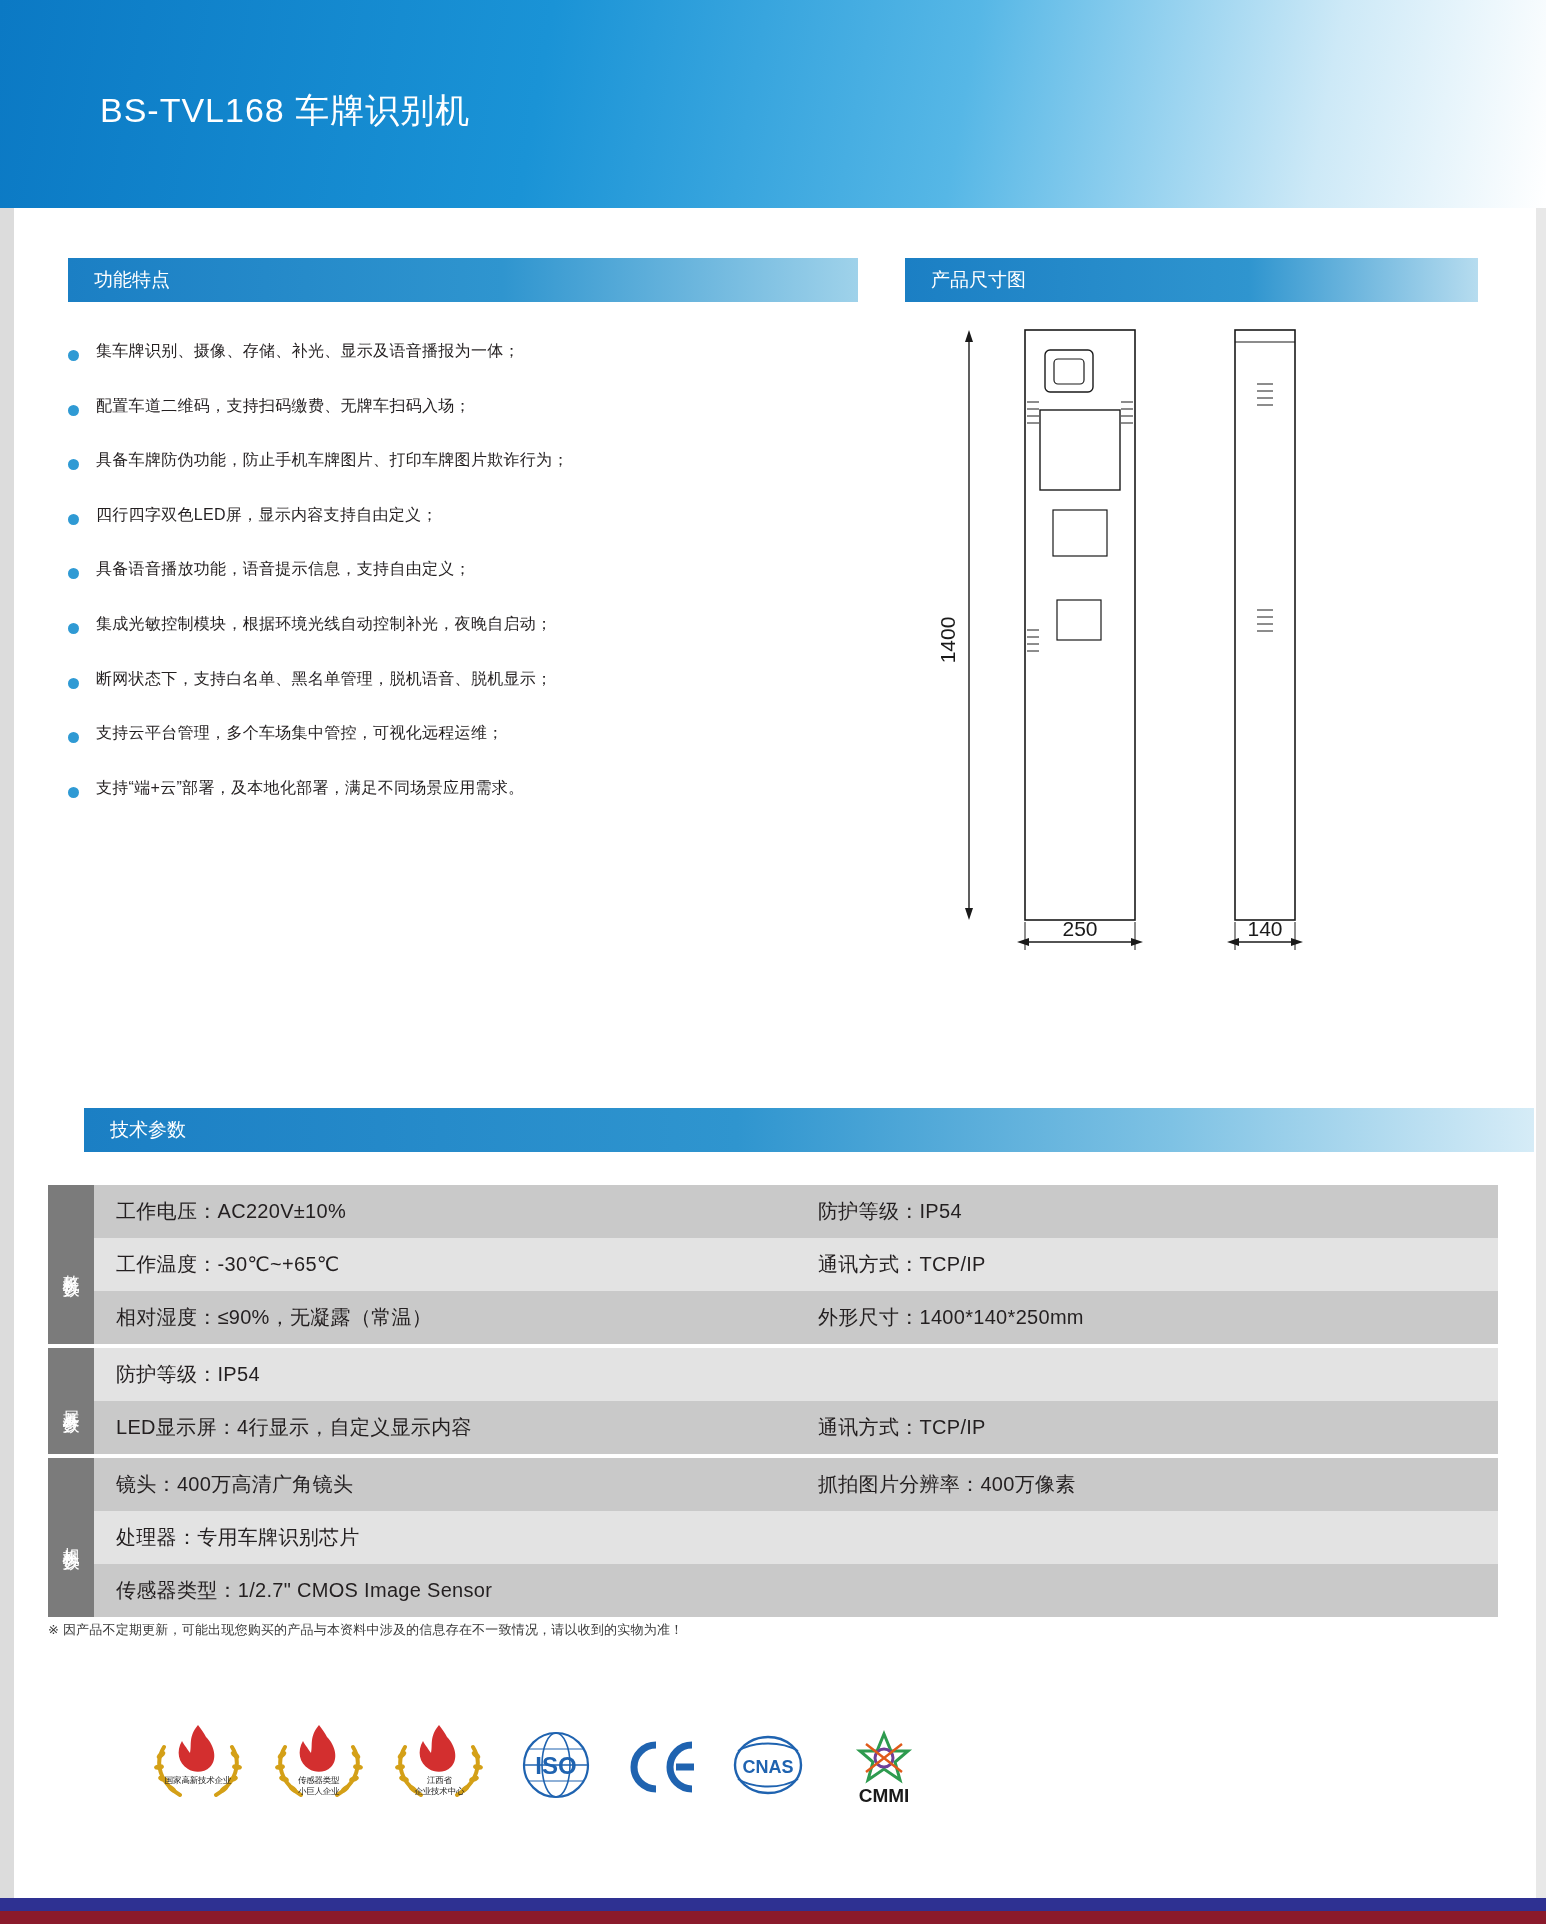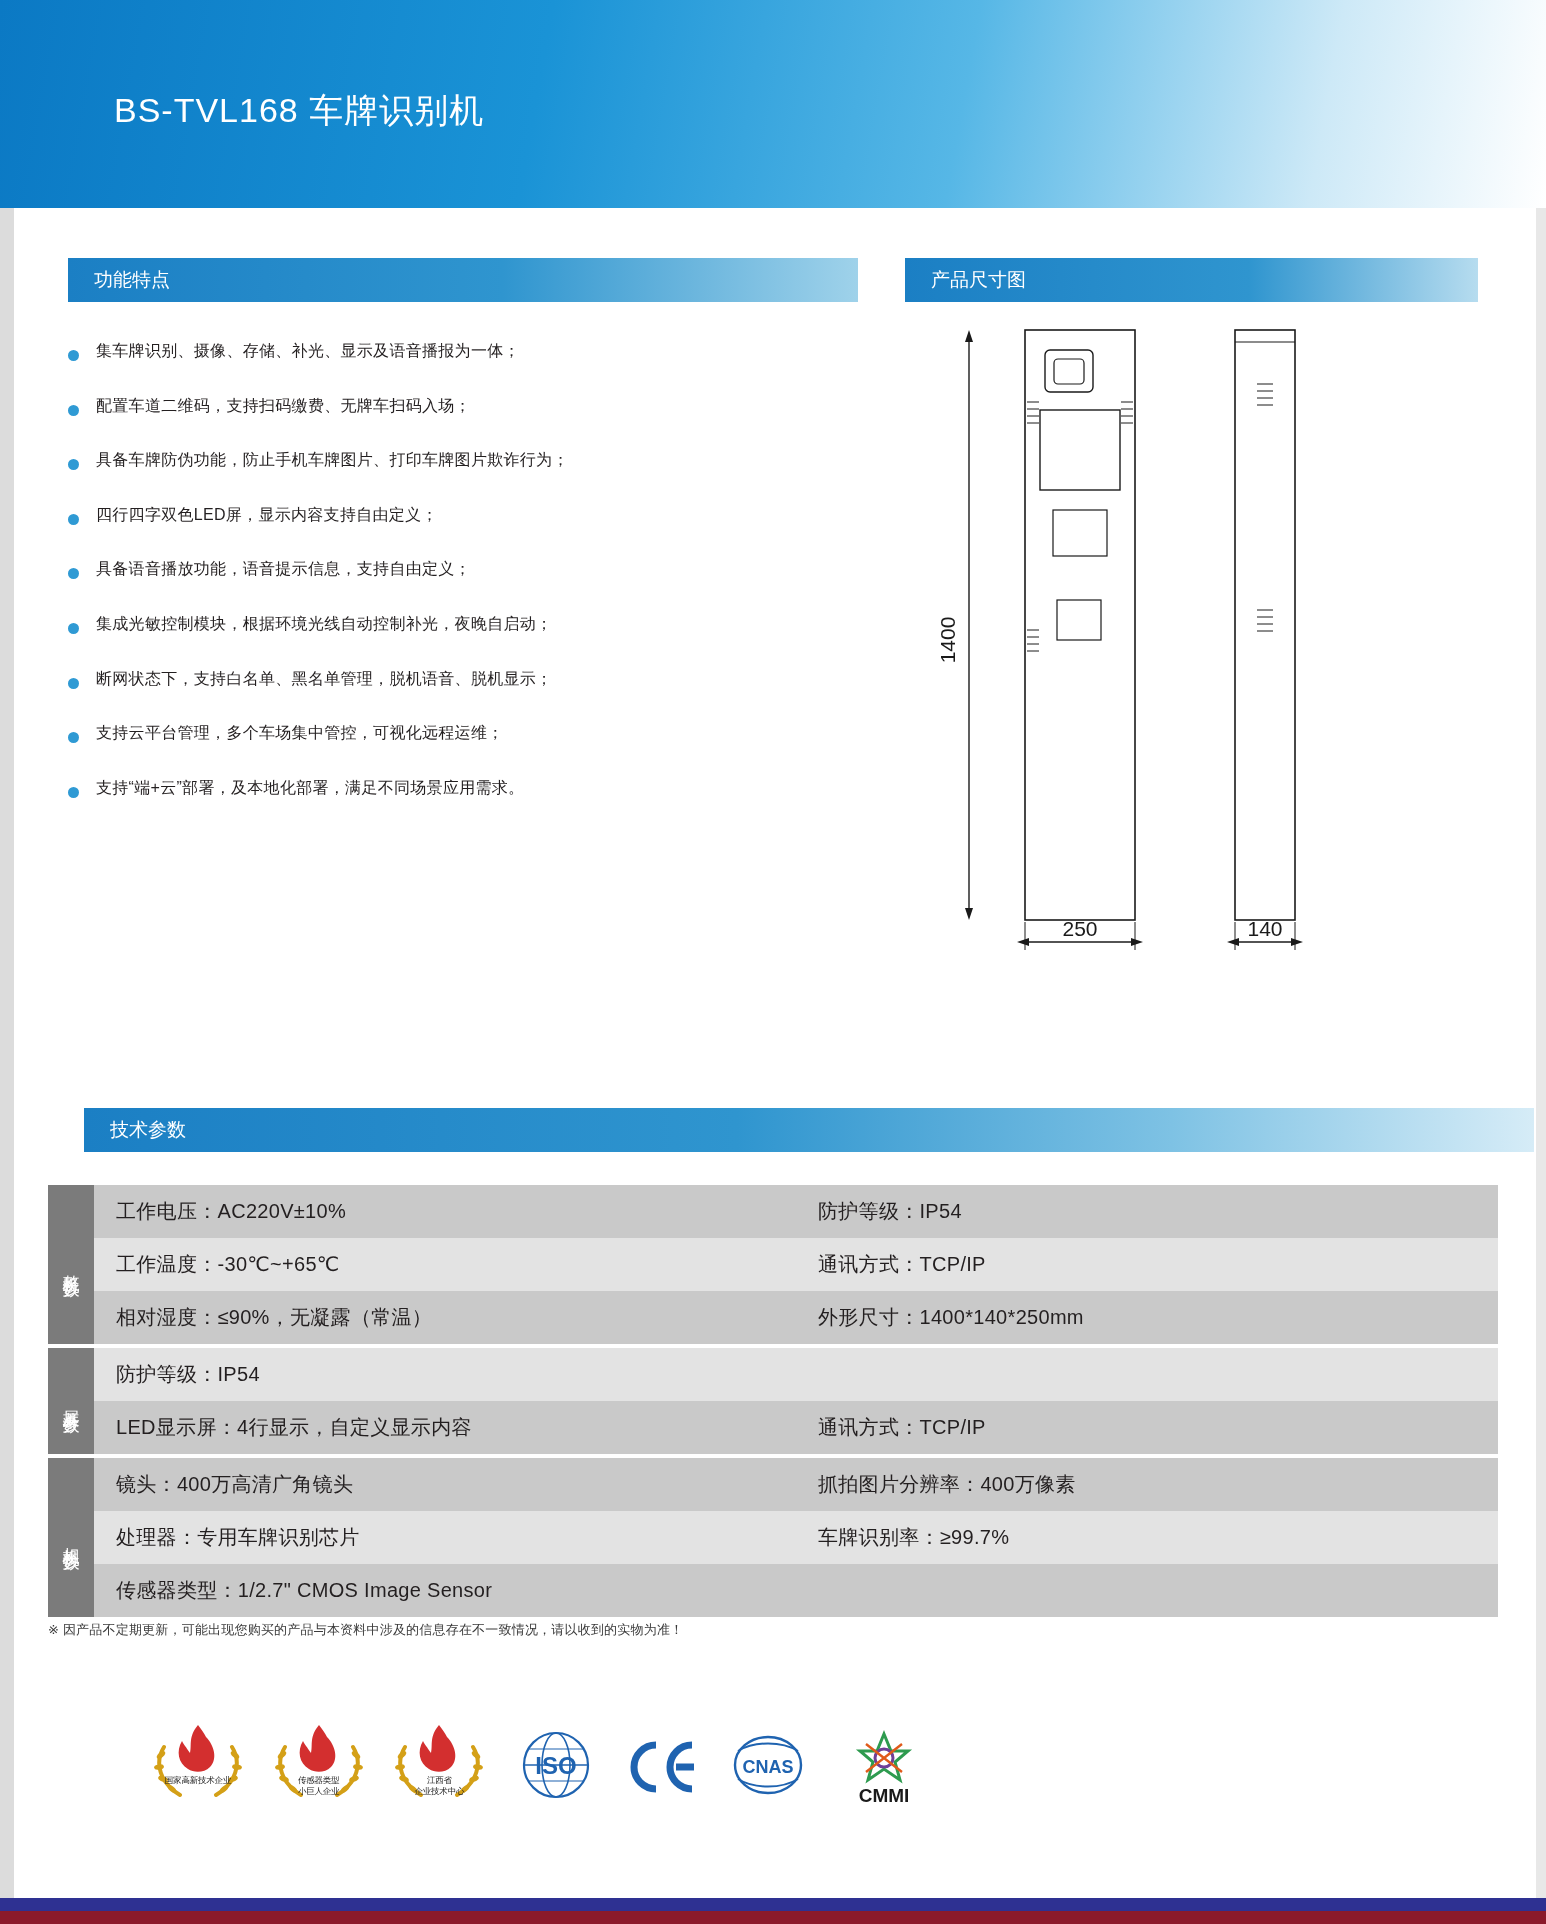--- a/index.html
+++ b/index.html
@@ -12,21 +12,21 @@
     position:relative;
     overflow:hidden;
   }
 
   
   .header {
     position:absolute; left:0; top:0; width:1546px; height:208px;
     background: linear-gradient(100deg, #0b79c4 0%, #1a93d6 35%, #56b7e6 62%, #cde9f7 85%, #ffffff 100%);
   }
   .header-title {
-    position:absolute; left:114px; top:88px;
+    position:absolute; left:100px; top:88px;
     font-size:34px; color:#ffffff; letter-spacing:1px; font-weight:400;
   }
 
   
   .bar {
     position:absolute; height:44px; line-height:44px;
     color:#ffffff; font-size:19px; padding-left:26px;
     background: linear-gradient(90deg,#1b7fc4 0%, #2f95cf 55%, #9fd2ea 100%);
   }
   .bar.left  { left:68px;  top:258px; width:790px; }
@@ -250,21 +250,20 @@
 
   <div class="spec-group">
     <div class="group-label">相机参数</div>
     <div class="group-rows">
       <div class="spec-row row-a">
         <div class="cell">镜头：400万高清广角镜头</div>
         <div class="cell">抓拍图片分辨率：400万像素</div>
       </div>
       <div class="spec-row row-b">
         <div class="cell">处理器：专用车牌识别芯片</div>
-        <div class="cell">车牌识别率：≥99.7%</div>
       </div>
       <div class="spec-row row-a">
         <div class="cell">传感器类型：1/2.7" CMOS Image Sensor</div>
         <div class="cell"></div>
       </div>
     </div>
   </div>
 </div>
 
 <div class="note">※ 因产品不定期更新，可能出现您购买的产品与本资料中涉及的信息存在不一致情况，请以收到的实物为准！</div>

